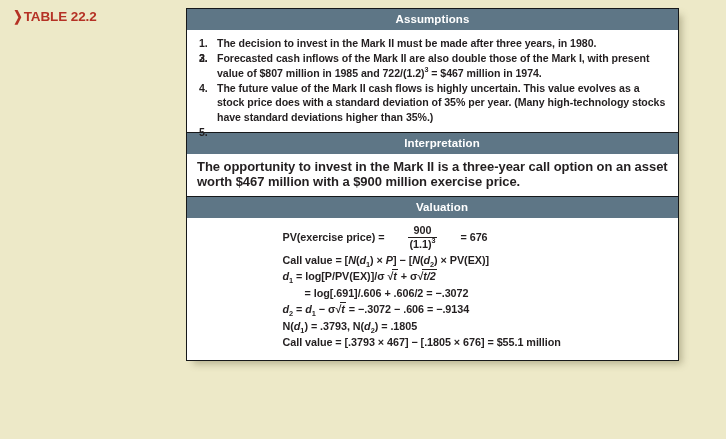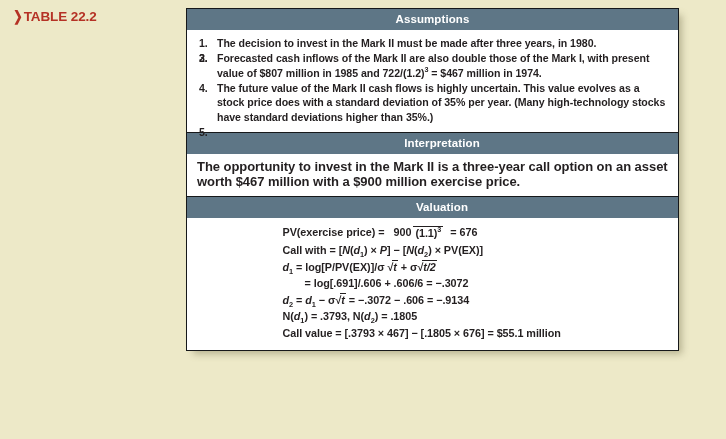--- a/index.html
+++ b/index.html
@@ -141,24 +141,24 @@
     padding-left: 22px;
   }
   .math-line.first {
     line-height: 15px;
     margin-bottom: 2px;
     display: flex;
     align-items: center;
   }
   .frac {
     display: inline-flex;
-    flex-direction: row;
+    flex-direction: column;
     align-items: center;
     vertical-align: middle;
-    margin: 0 4px;
+    margin: 0 20px;
     line-height: 1;
   }
   .frac .numer {
     padding: 0 2px 1px 2px;
     font-size: 10.8px;
   }
   .frac .denom {
     border-top: 1.1px solid #231f20;
     padding: 1px 2px 0 2px;
     font-size: 10.8px;
@@ -230,21 +230,21 @@
             <span style="margin:0 3px;">=</span>
             <span class="frac">
               <span class="numer">900</span>
               <span class="denom"><span>(1.1)</span><sup>3</sup></span>
             </span>
             <span style="margin:0 3px;">=</span>
             <span>676</span>
           </div>
 
           <div class="math-line">
-            <span>Call with</span>
+            <span>Call value</span>
             <span>=</span>
             <span>[</span><span class="ital">N</span><span>(</span><span class="ital">d</span><span class="sub">1</span><span>)</span>
             <span>×</span>
             <span class="ital">P</span><span>]</span>
             <span>−</span>
             <span>[</span><span class="ital">N</span><span>(</span><span class="ital">d</span><span class="sub">2</span><span>)</span>
             <span>×</span>
             <span>PV(EX)</span><span>]</span>
           </div>
 
@@ -252,21 +252,21 @@
             <span class="ital">d</span><span class="sub">1</span>
             <span>=</span>
             <span>log[P/PV(EX)]/σ</span>
             <span class="radical">√<span class="rad-content ital">t</span></span>
             <span>+</span>
             <span>σ</span><span class="radical">√<span class="rad-content ital">t/2</span></span>
           </div>
 
           <div class="math-line indent">
             <span>=</span>
-            <span>log[.691]/.606 + .606/6 = −.3072</span>
+            <span>log[.691]/.606 + .606/2 = −.3072</span>
           </div>
 
           <div class="math-line">
             <span class="ital">d</span><span class="sub">2</span>
             <span>=</span>
             <span class="ital">d</span><span class="sub">1</span>
             <span>−</span>
             <span>σ</span><span class="radical">√<span class="rad-content ital">t</span></span>
             <span>= −.3072 − .606 = −.9134</span>
           </div>

